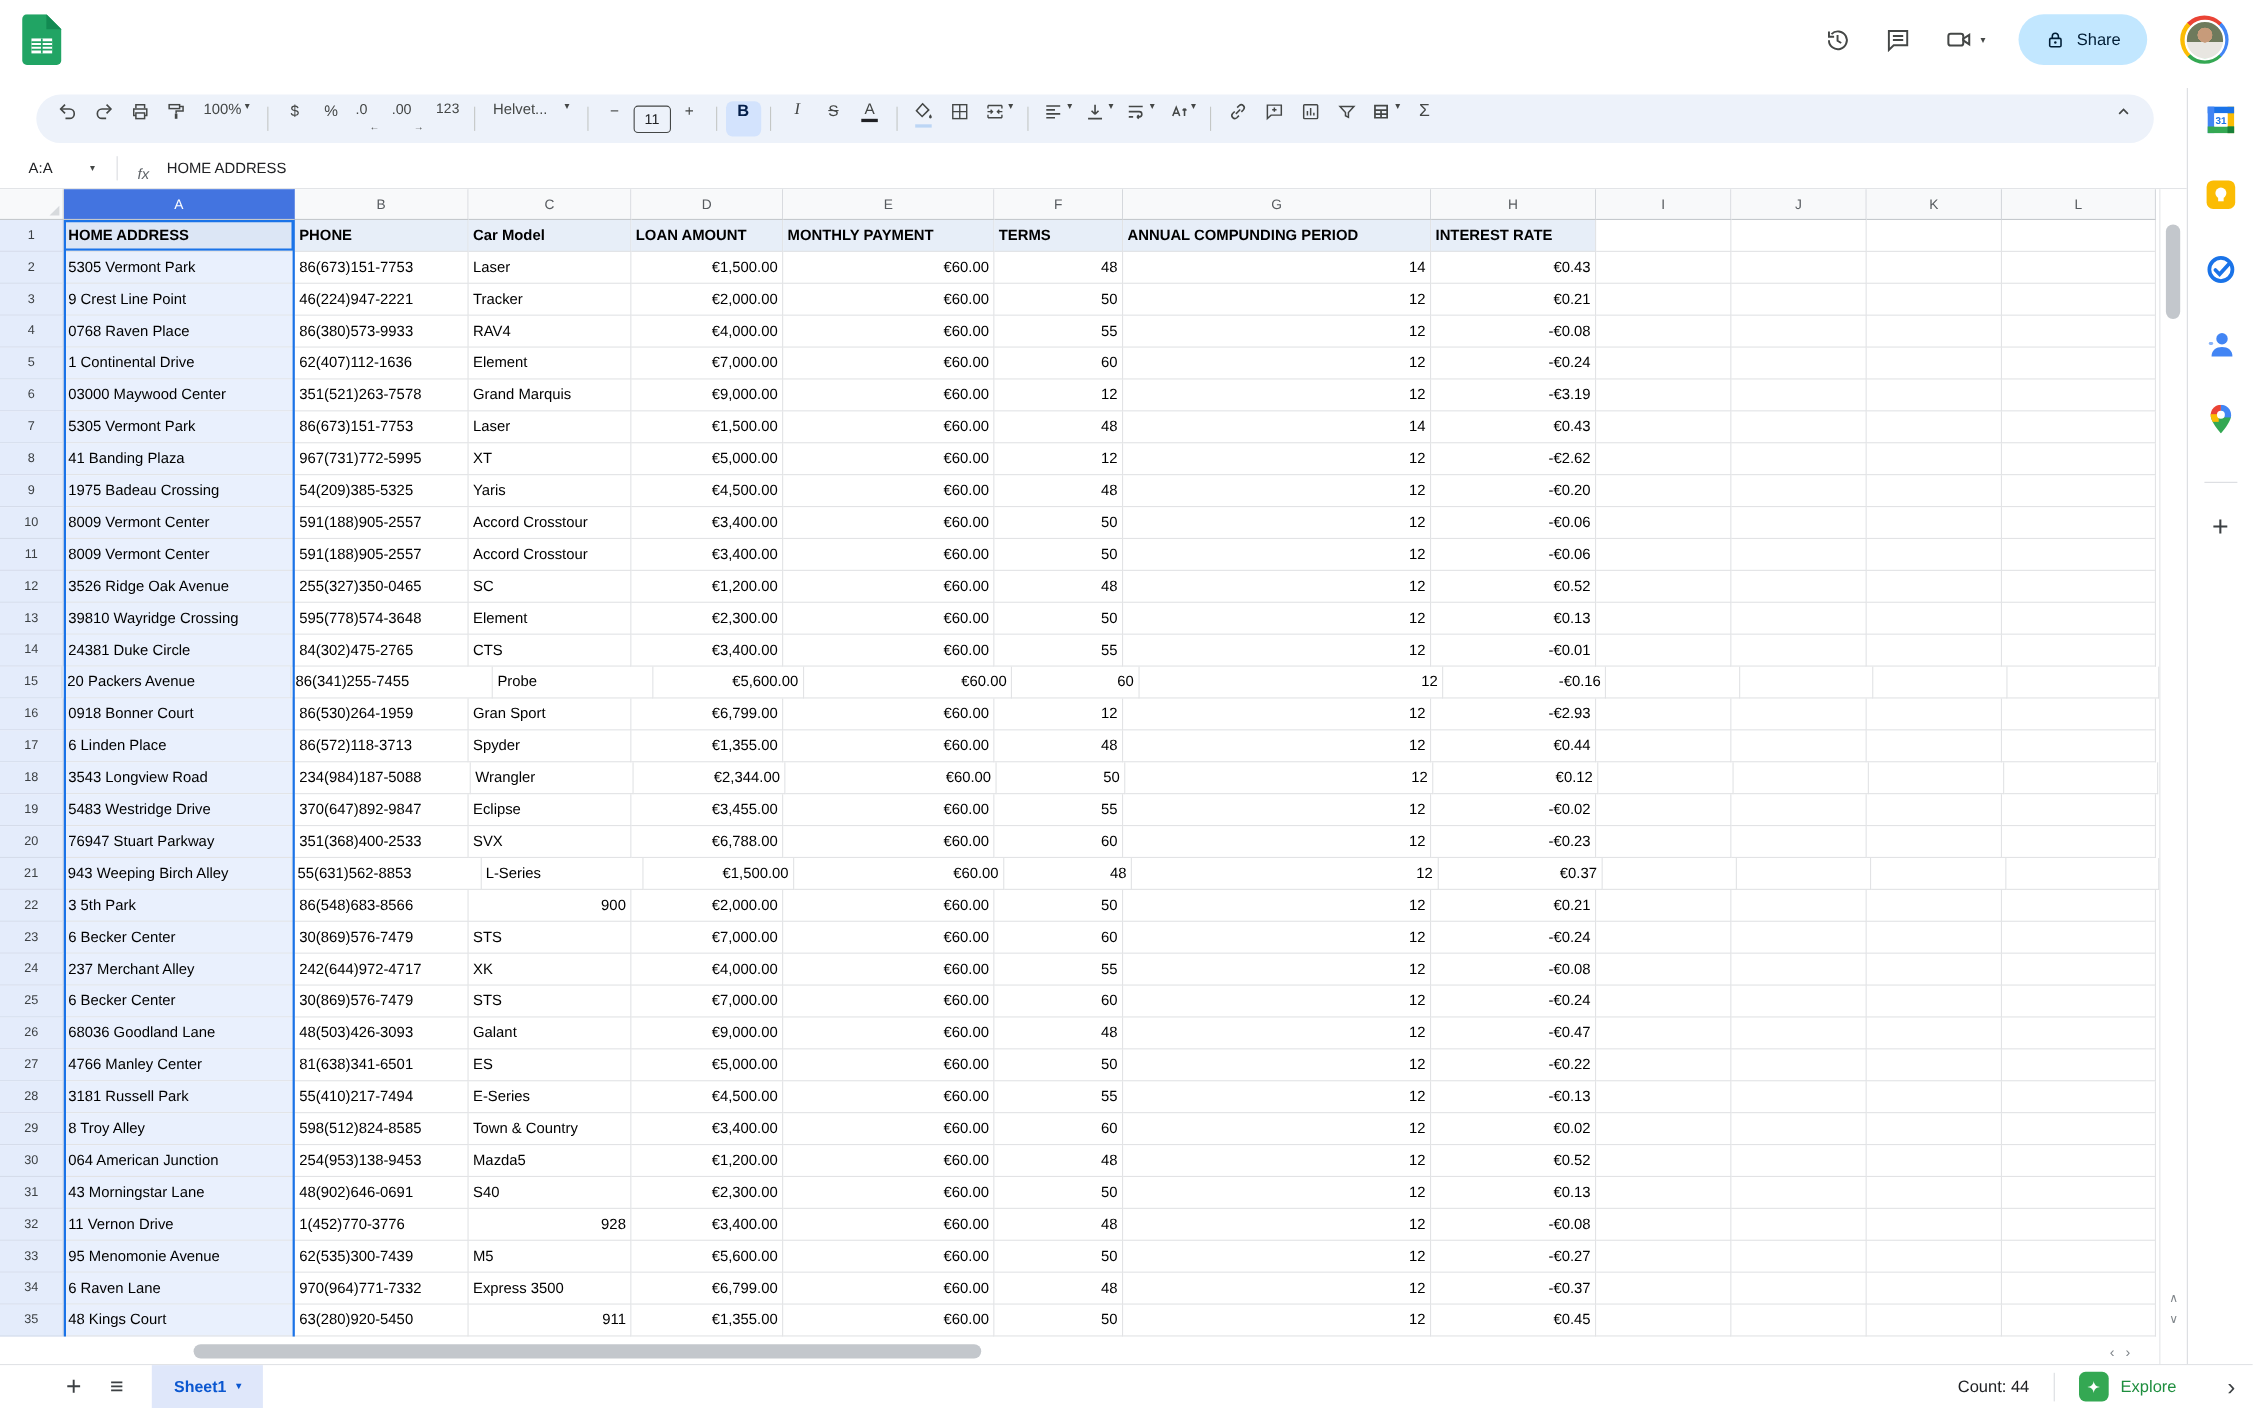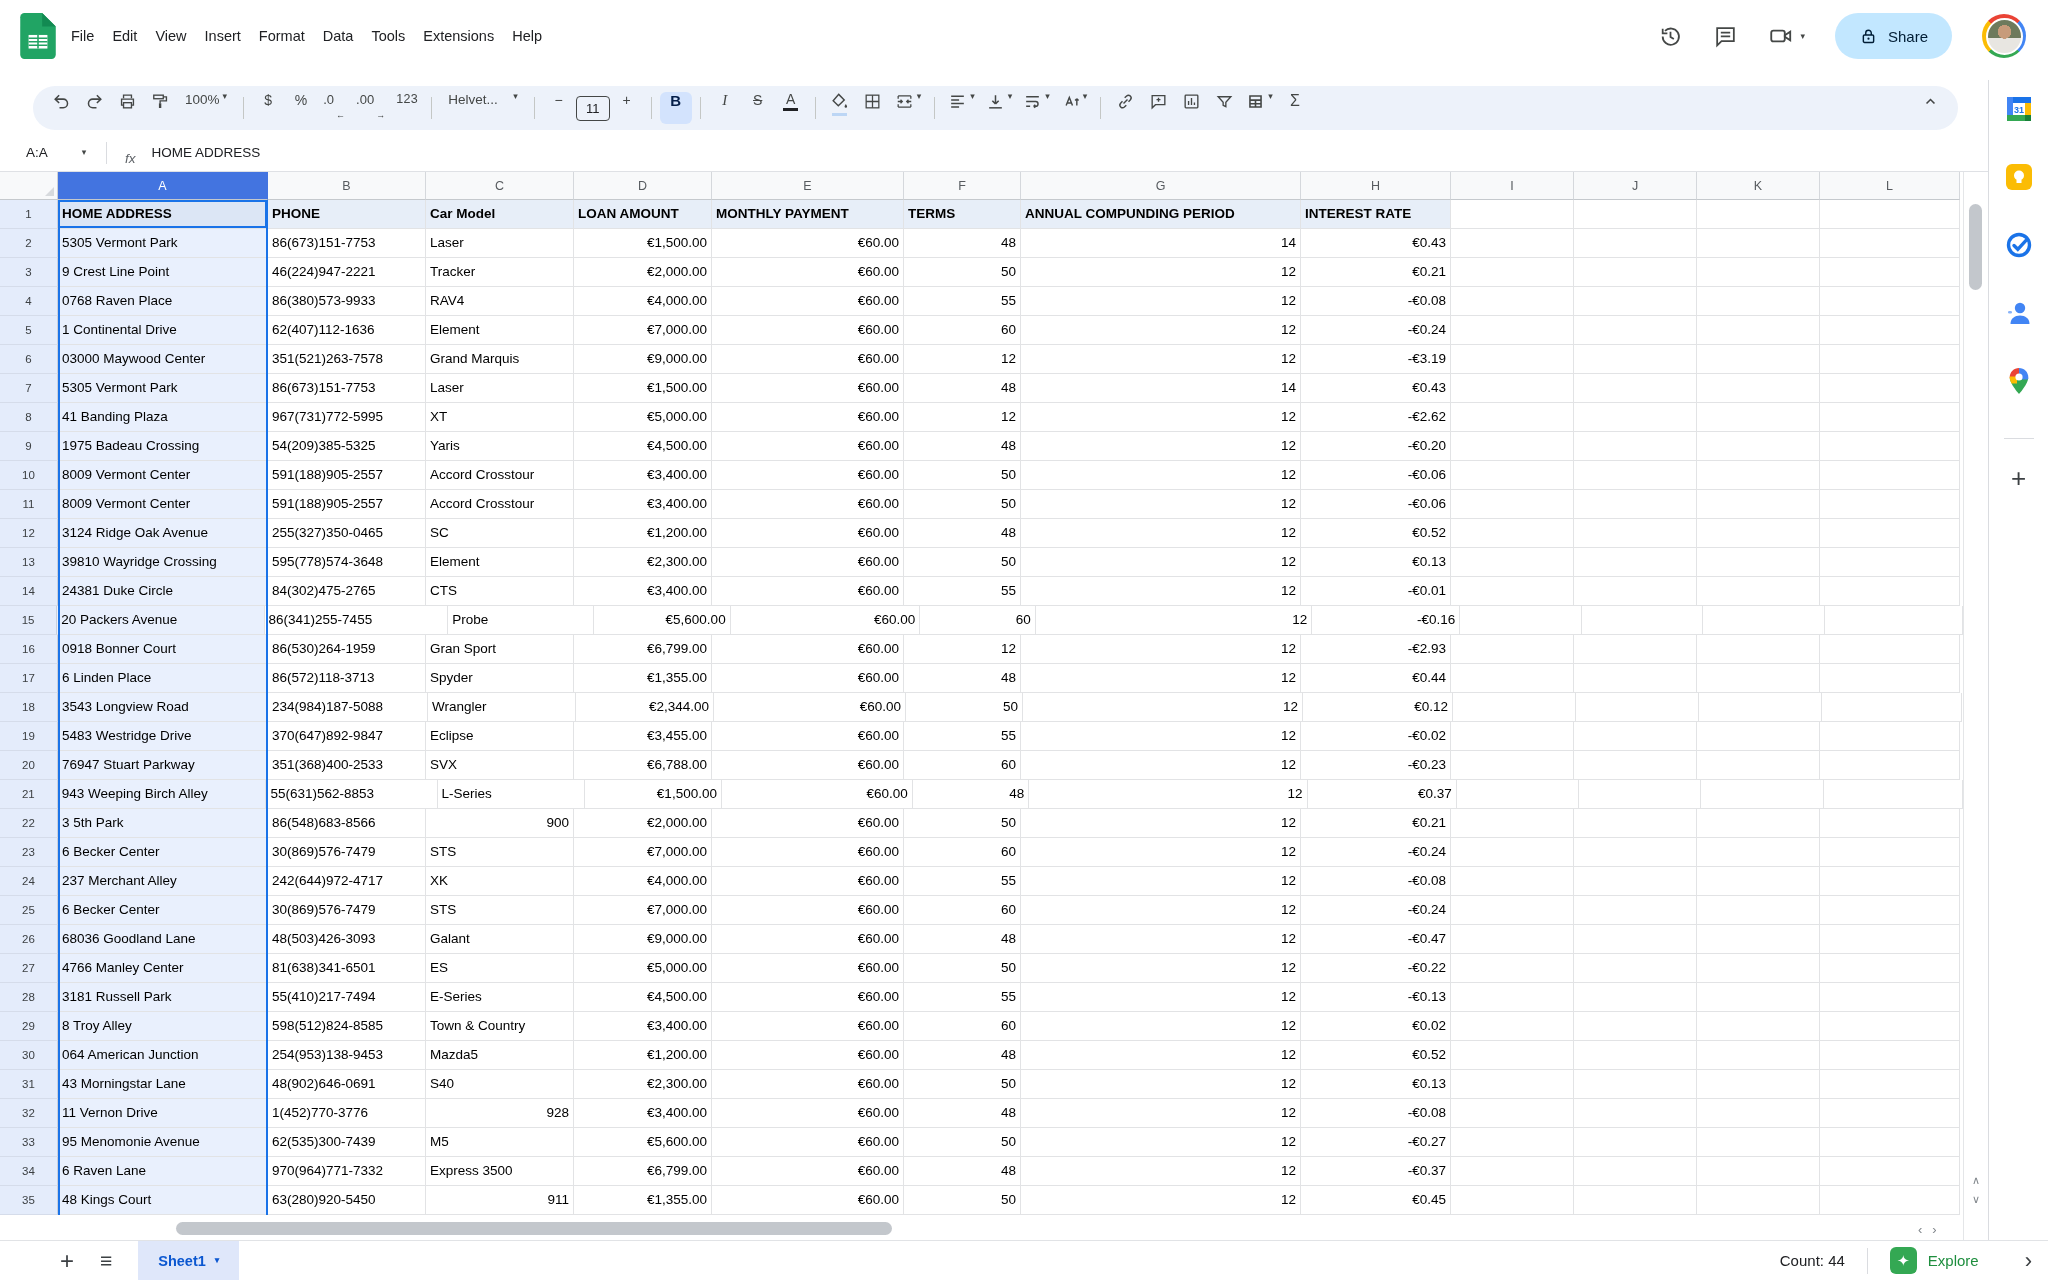--- a/index.html
+++ b/index.html
@@ -114,31 +114,20 @@
 <header class="app-header">
   <div class="logo">
     <svg width="36" height="46" viewBox="0 0 34 44">
       <path d="M21 0H4a4 4 0 0 0-4 4v36a4 4 0 0 0 4 4h26a4 4 0 0 0 4-4V13z" fill="#21a464"></path>
       <path d="M21 0l13 13H21z" fill="#128a52"></path>
       <rect x="8" y="21" width="18" height="13" fill="#fff"></rect>
       <path d="M8 27.5h18M17 21v13M8 24.2h18M8 30.8h18" stroke="#21a464" stroke-width="1.5"></path>
     </svg>
   </div>
   <div class="head-main">
-    <nav class="menu-row" id="menuBar">
-        <span class="menu-item">File</span>
-        <span class="menu-item">Edit</span>
-        <span class="menu-item">View</span>
-        <span class="menu-item">Insert</span>
-        <span class="menu-item">Format</span>
-        <span class="menu-item">Data</span>
-        <span class="menu-item">Tools</span>
-        <span class="menu-item">Extensions</span>
-        <span class="menu-item">Help</span>
-      </nav>
   </div>
   <div class="head-right">
     <span class="hr-ic">
       <svg width="25" height="25" viewBox="0 0 24 24" fill="none" stroke="#444746" stroke-width="1.7">
           <path d="M12 7.5v5l3.2 2"></path>
           <path d="M4.5 12a7.8 7.8 0 1 0 2.2-5.3M4.5 4.5V9H9"></path>
         </svg>
     </span>
     <span class="hr-ic">
       <svg width="25" height="25" viewBox="0 0 24 24" fill="none" stroke="#444746" stroke-width="1.7">
@@ -522,21 +511,21 @@
         <div class="cell right" style="width: 117px;">50</div>
         <div class="cell right" style="width: 280px;">12</div>
         <div class="cell right" style="width: 150px;">-€0.06</div>
         <div class="cell right" style="width: 123px;"></div>
         <div class="cell right" style="width: 123px;"></div>
         <div class="cell right" style="width: 123px;"></div>
         <div class="cell right" style="width: 140px;"></div>
       </div>
       <div class="gridrow">
         <div class="rownum">12</div>
-        <div class="cell colA" style="width: 210px;">3124 Ridge Oak Avenue</div>
+        <div class="cell colA" style="width: 210px;">3526 Ridge Oak Avenue</div>
         <div class="cell" style="width: 158px;">255(327)350-0465</div>
         <div class="cell" style="width: 148px;">SC</div>
         <div class="cell right" style="width: 138px;">€1,200.00</div>
         <div class="cell right" style="width: 192px;">€60.00</div>
         <div class="cell right" style="width: 117px;">48</div>
         <div class="cell right" style="width: 280px;">12</div>
         <div class="cell right" style="width: 150px;">€0.52</div>
         <div class="cell right" style="width: 123px;"></div>
         <div class="cell right" style="width: 123px;"></div>
         <div class="cell right" style="width: 123px;"></div>

